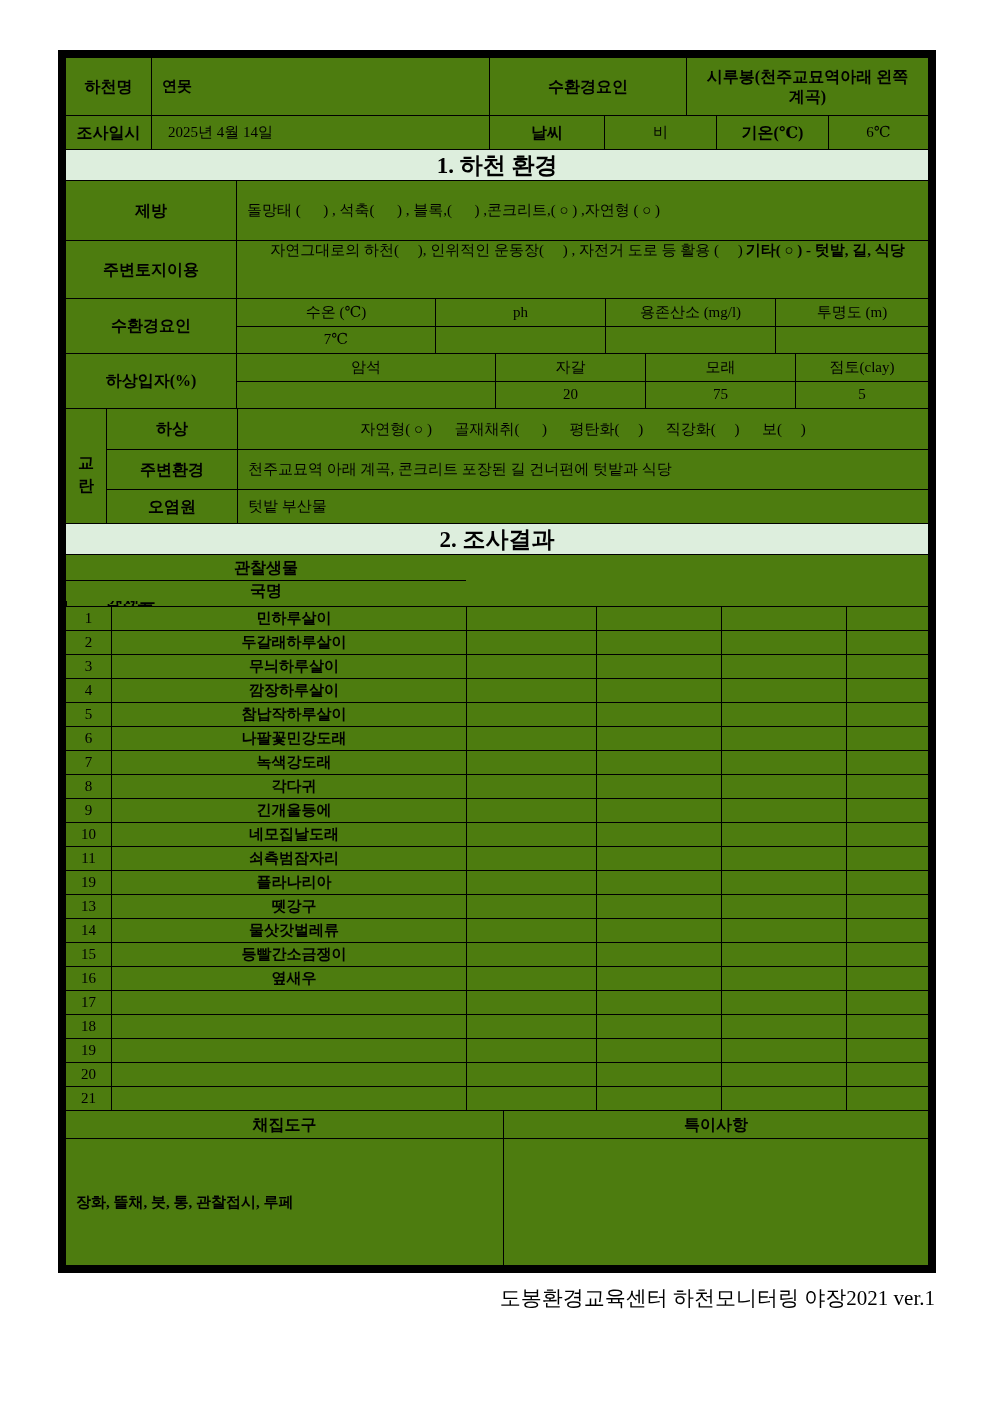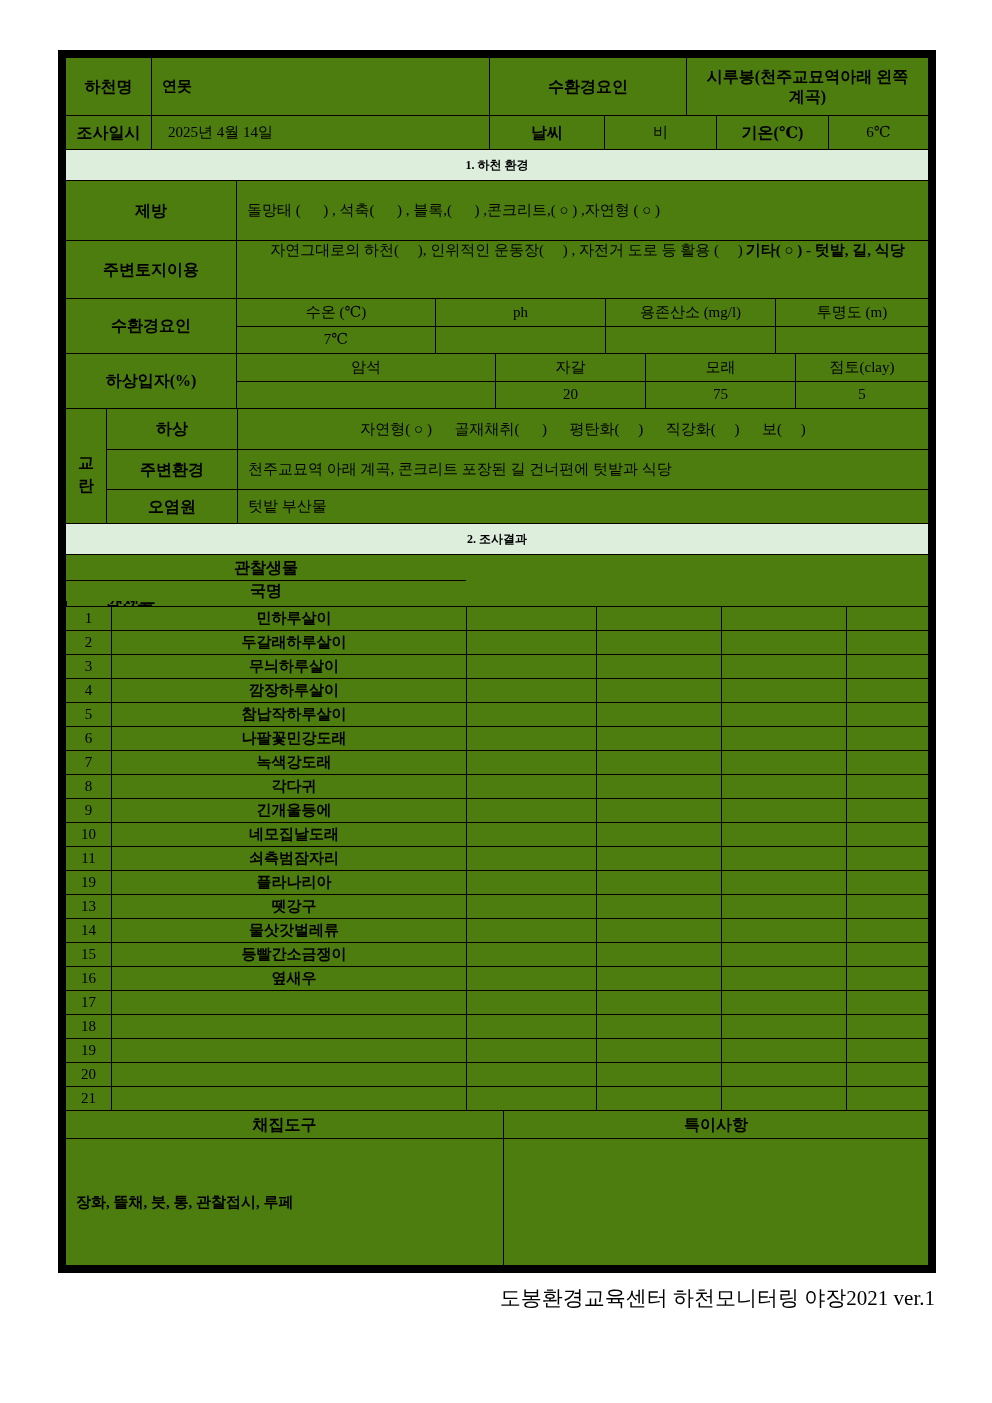--- a/index.html
+++ b/index.html
@@ -42,21 +42,21 @@
   .w198{width:198px;} .w258{width:258px;} .w338{width:338px;} .w355{width:355px;}
   .w400{width:400px;} .w437{width:437px;}
   
   .h57{height:57px;} .h34{height:34px;} .h31{height:31px;} .h60{height:60px;}
   .h58{height:58px;} .h55{height:55px;} .h115{height:115px;} .h52{height:52px;flex-direction:column;}
   .h24{height:24px;} .h28{height:28px;} .h127{height:127px;}
   .h25s{height:25px;} .h40s{height:40px;}
   .section-bar {
     display:flex; align-items:center; justify-content:center;
     background:var(--green,#ddeedd);
-    font-weight:bold; font-size:12px;
+    font-weight:bold; font-size:23px;
     border-top:1px solid #000;
   }
   .lab16 { font-weight:bold; font-size:16px; }
   .vertical-label span {
     writing-mode:vertical-lr; text-orientation:upright;
     font-weight:bold; font-size:16px; letter-spacing:4px;
   }
   .two-line { align-items:flex-start; justify-content:center; padding-left:10px; gap:3px;text-align:right; }
   .remark-head { flex-direction:column; gap:1px; }
   .remark-sub { font-size:12px; font-weight:bold; }

